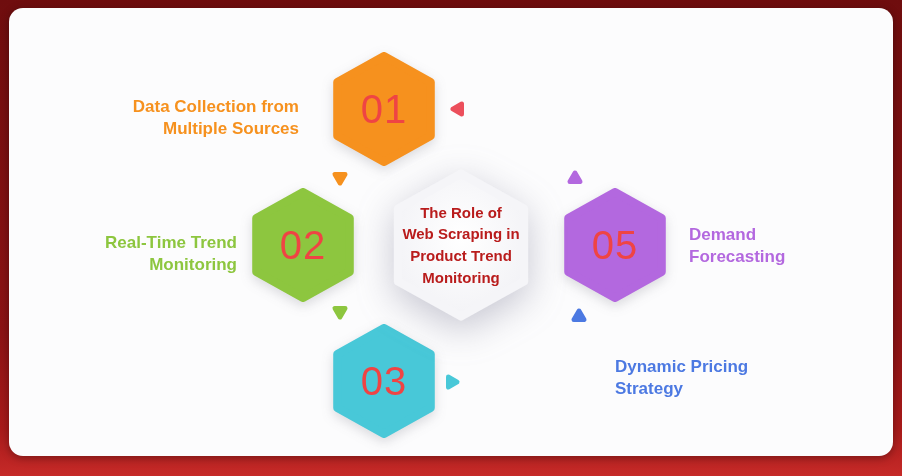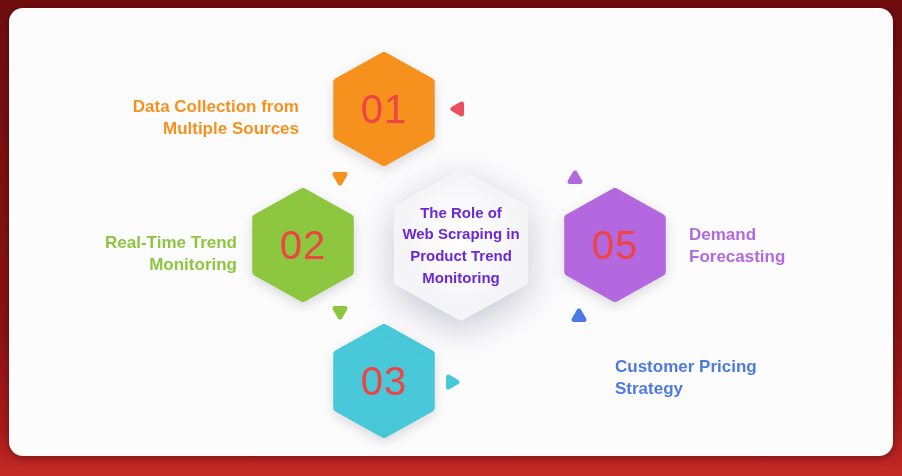--- a/index.html
+++ b/index.html
@@ -93,32 +93,32 @@
     <div class="hex center-hex">
       <svg viewBox="0 0 100 110">
         <defs>
           <radialGradient id="cg" cx="50%" cy="45%" r="65%">
             <stop offset="0%" stop-color="#ffffff"></stop>
             <stop offset="100%" stop-color="#f1f1f5"></stop>
           </radialGradient>
         </defs>
         <polygon points="50,4 95,29 95,81 50,106 5,81 5,29" fill="url(#cg)" stroke="#f5f5f8" stroke-width="6" stroke-linejoin="round"></polygon>
       </svg>
-      <div class="center-text" style="color: #6d28d9;">
+      <div class="center-text" style="color: #b91c1c;">
         <div>The Role of</div>
         <div>Web Scraping in</div>
         <div>Product Trend</div>
         <div>Monitoring</div>
       </div>
     </div>
 
     <div class="label right lbl-01" style="color: rgb(246, 145, 30);">Data Collection from Multiple Sources</div>
     <div class="label lbl-05" style="color: rgb(179, 104, 223);">Demand Forecasting</div>
     <div class="label right lbl-02" style="color: rgb(141, 198, 63);">Real-Time Trend Monitoring</div>
-    <div class="label lbl-04" style="color: rgb(76, 121, 226);">Customer Pricing Strategy</div>
+    <div class="label lbl-04" style="color: rgb(76, 121, 226);">Dynamic Pricing Strategy</div>
 
     <div class="arrow ar-61">
       <svg viewBox="0 0 24 24">
           <polygon points="7,5 19,12 7,19" stroke-width="6" stroke-linejoin="round" fill="#EC4F5C" stroke="#EC4F5C"></polygon>
         </svg>
     </div>
     <div class="arrow ar-12">
       <svg viewBox="0 0 24 24">
           <polygon points="7,5 19,12 7,19" stroke-width="6" stroke-linejoin="round" fill="#F6911E" stroke="#F6911E"></polygon>
         </svg>

